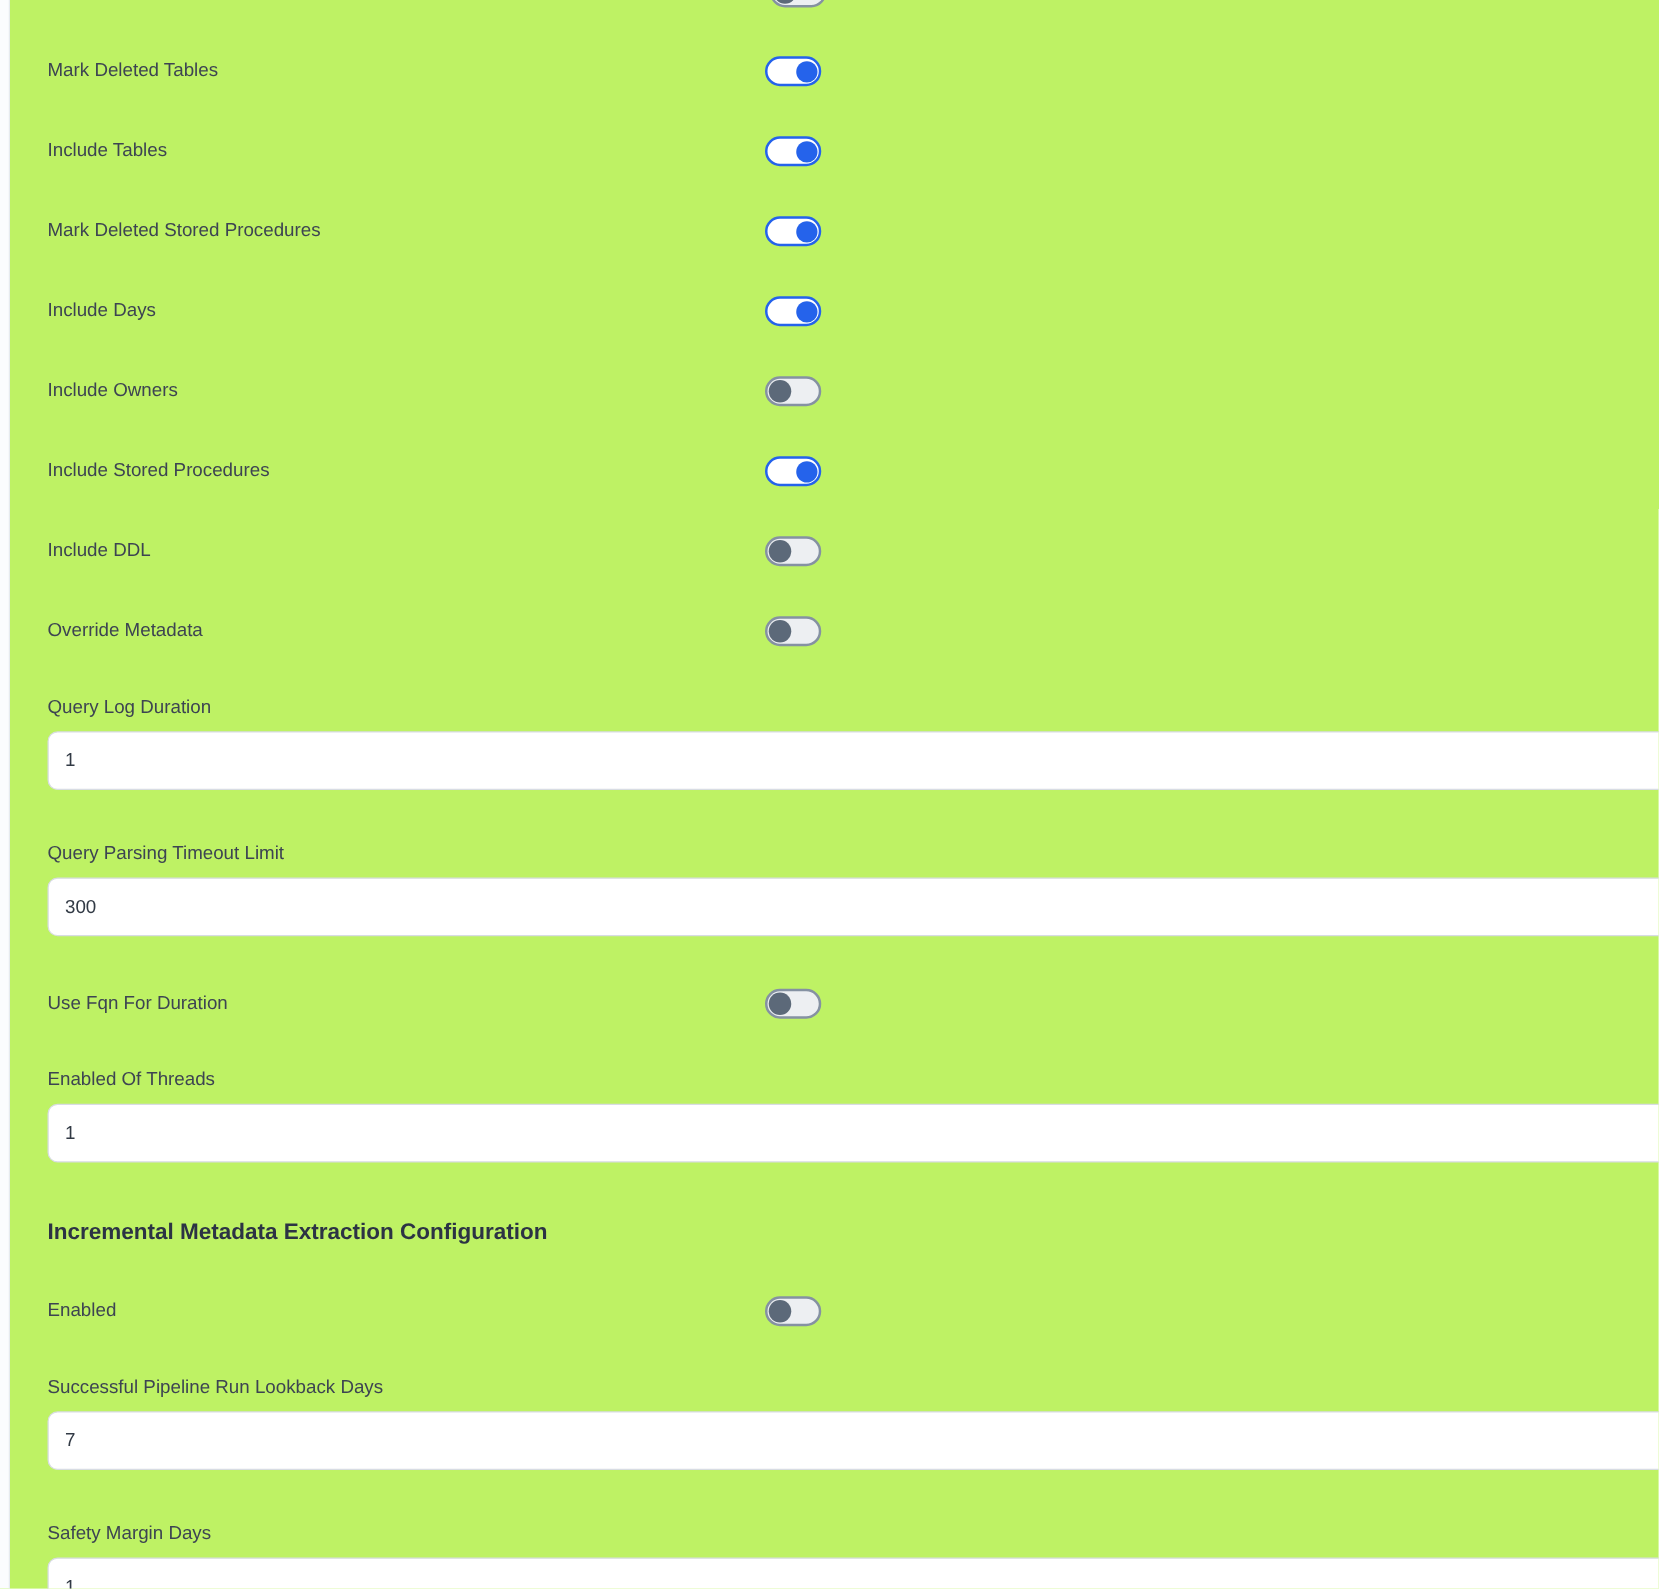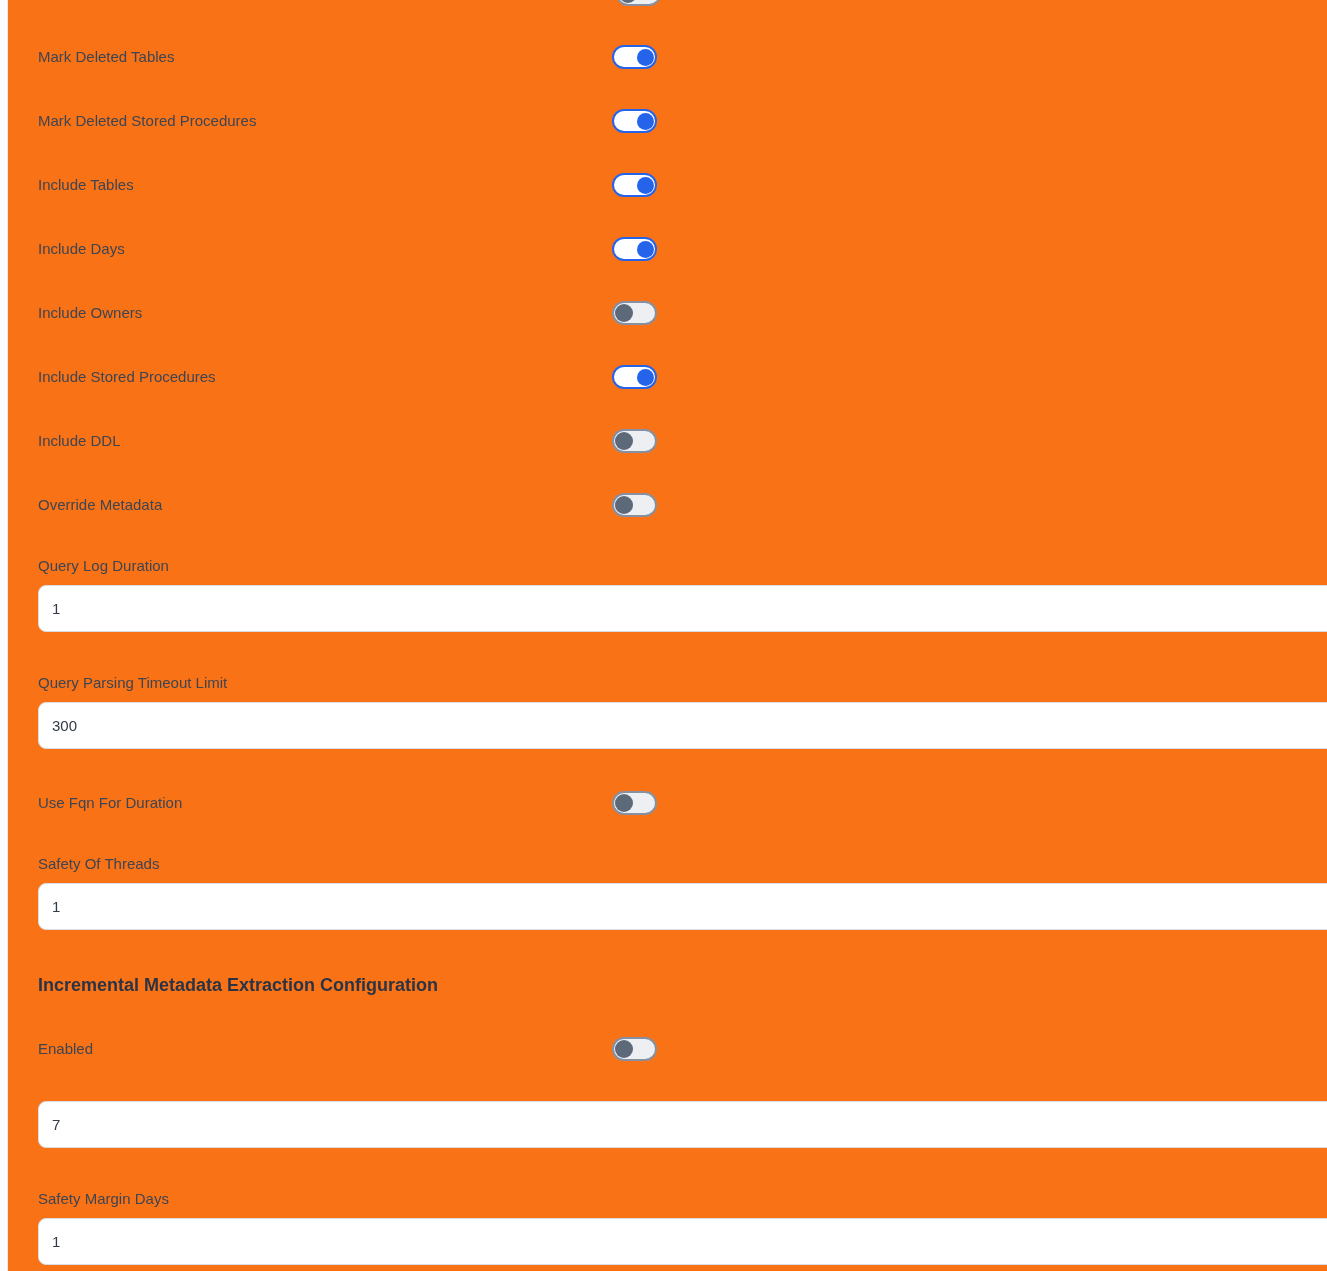--- a/index.html
+++ b/index.html
@@ -5,21 +5,21 @@
   html, body {
     margin: 0;
     padding: 0;
     background: #ffffff;
     font-family: "Liberation Sans", sans-serif;
   }
   .page {
     position: relative;
     width: 1327px;
     height: 1271px;
-    background: #f97316;
+    background: #bef264;
     overflow: hidden;
   }
   .left-rail {
     position: absolute;
     left: 0;
     top: 0;
     width: 7px;
     height: 100%;
     background: #fbfcfe;
     border-right: 1px solid var(--panel-border, #e6eaef);
@@ -126,28 +126,28 @@
   </button>
   <div class="form" id="form-root">
   <div class="field-row">
     <span class="field-label">Mark Deleted Tables</span>
     <button type="button" class="toggle on">
       <span class="knob"></span>
     </button>
   </div>
 
   <div class="field-row">
+    <span class="field-label">Include Tables</span>
+    <button type="button" class="toggle on">
+      <span class="knob"></span>
+    </button>
+  </div>
+
+  <div class="field-row">
     <span class="field-label">Mark Deleted Stored Procedures</span>
-    <button type="button" class="toggle on">
-      <span class="knob"></span>
-    </button>
-  </div>
-
-  <div class="field-row">
-    <span class="field-label">Include Tables</span>
     <button type="button" class="toggle on">
       <span class="knob"></span>
     </button>
   </div>
 
   <div class="field-row">
     <span class="field-label">Include Days</span>
     <button type="button" class="toggle on">
       <span class="knob"></span>
     </button>
@@ -192,34 +192,35 @@
   </div>
 
   <div class="field-row">
     <span class="field-label">Use Fqn For Duration</span>
     <button type="button" class="toggle off">
       <span class="knob"></span>
     </button>
   </div>
 
   <div class="input-group">
-    <span class="field-label input-label">Safety Of Threads</span>
+    <span class="field-label input-label">Enabled Of Threads</span>
     <input class="text-input" type="text" value="1" style="">
   </div>
 
   <h2 class="section-heading">Incremental Metadata Extraction Configuration</h2>
 
   <div class="field-row">
     <span class="field-label">Enabled</span>
     <button type="button" class="toggle off">
       <span class="knob"></span>
     </button>
   </div>
 
   <div class="input-group">
+    <span class="field-label input-label">Successful Pipeline Run Lookback Days</span>
     <input class="text-input" type="text" value="7" style="">
   </div>
 
   <div class="input-group">
     <span class="field-label input-label">Safety Margin Days</span>
     <input class="text-input" type="text" value="1" style="">
   </div>
 </div>
 </div>
 

